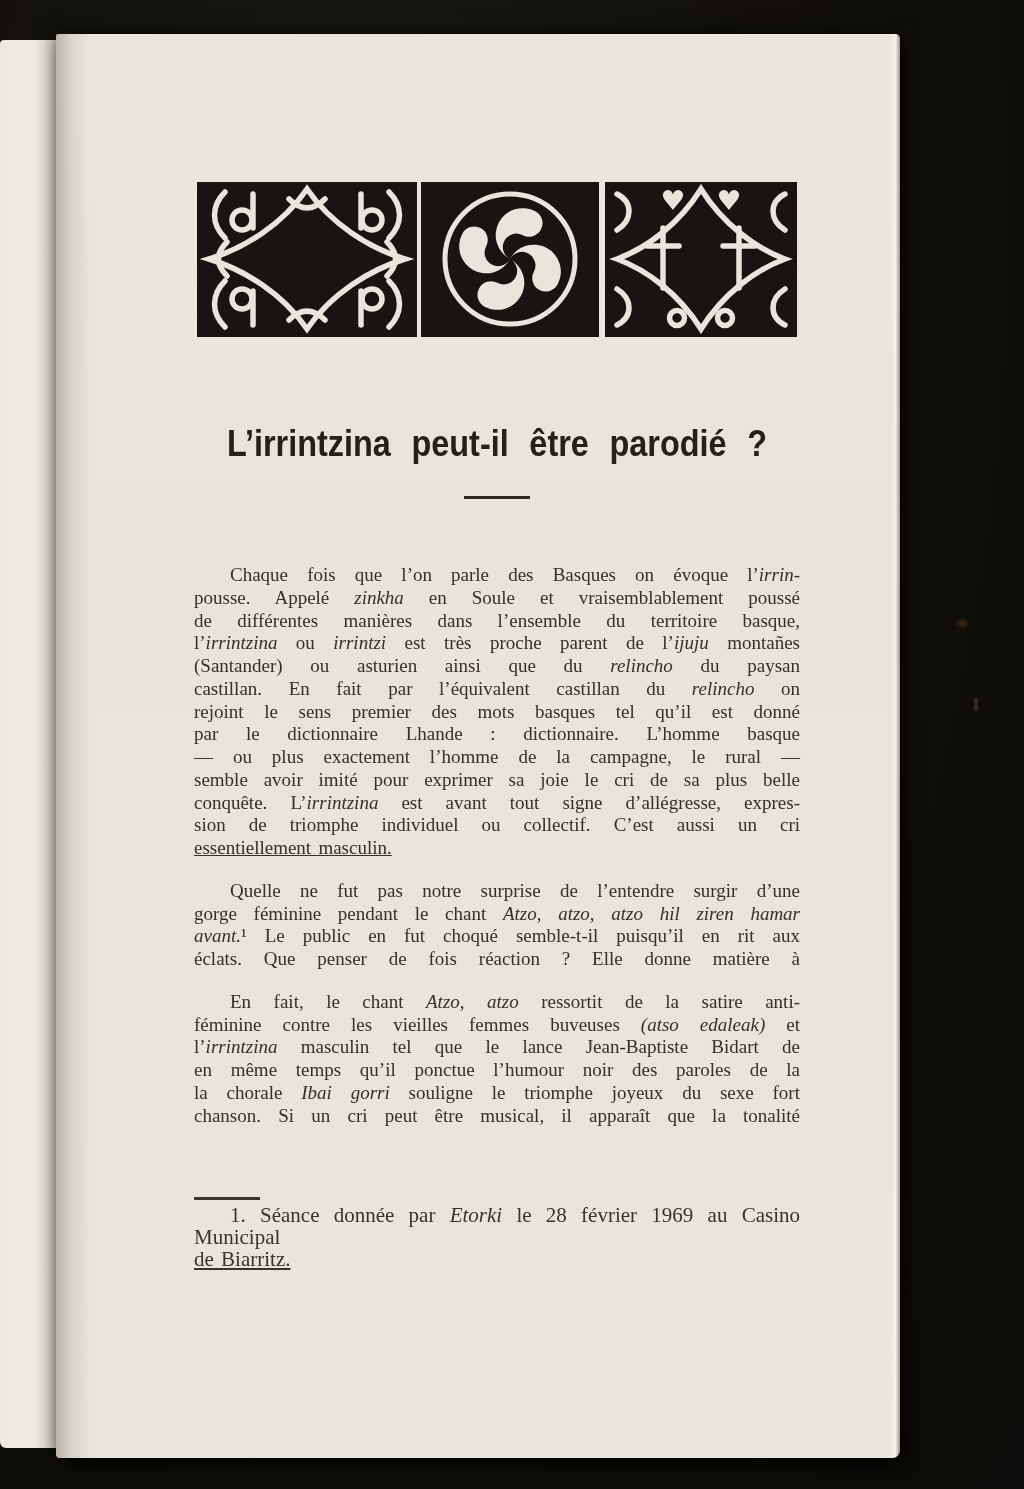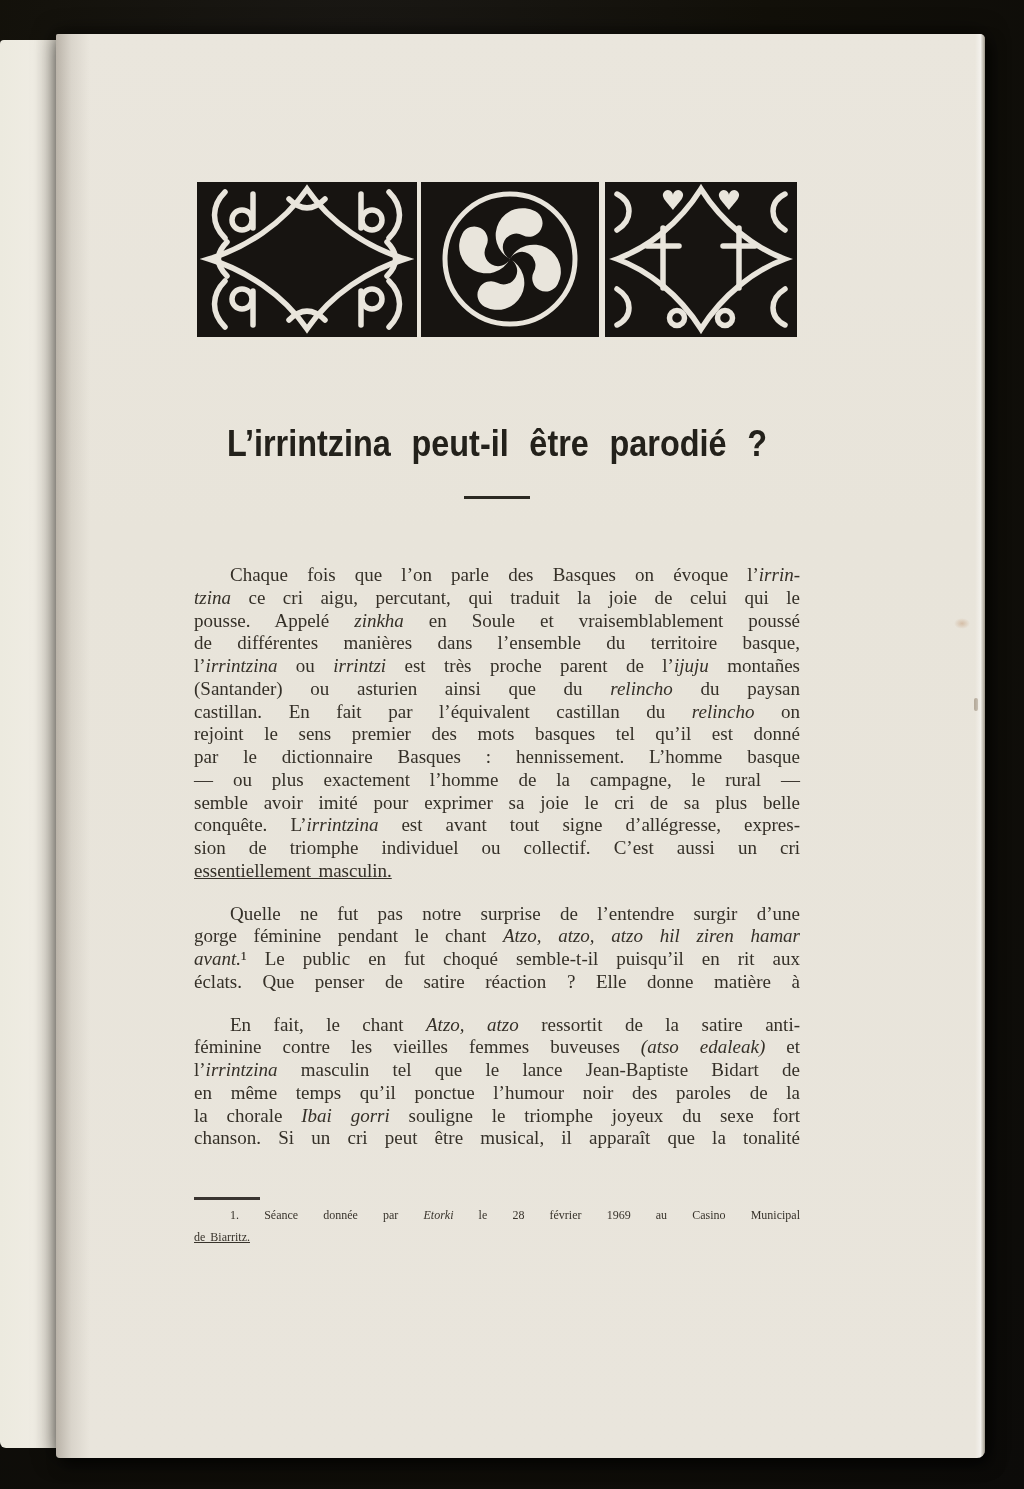--- a/index.html
+++ b/index.html
@@ -10,21 +10,21 @@
     font-family:"Liberation Serif","DejaVu Serif",serif;
   }
   
   .page-sliver{
     position:absolute;left:0;top:40px;width:64px;height:1408px;
     background:linear-gradient(90deg,#eceadf 0%,#efece3 55%,#e2ddd1 88%,#c9c3b5 100%);
     border-radius:4px 0 0 6px;
   }
   
   .page{
-    position:absolute;left:56px;top:34px;width:929px;height:1424px;
+    position:absolute;left:56px;top:34px;width:844px;height:1424px;
     background:linear-gradient(180deg,#eae6dd 0%,#e8e4da 35%,#e9e5dc 100%);
     border-radius:2px 5px 8px 4px;
     box-shadow:0 0 22px rgba(0,0,0,.65), 6px 8px 14px rgba(0,0,0,.5);
   }
   
   .page::before{
     content:"";position:absolute;left:0;top:0;bottom:0;width:34px;
     background:linear-gradient(90deg,rgba(75,62,48,.30) 0%,rgba(75,62,48,.10) 45%,rgba(75,62,48,0) 100%);
     border-radius:2px 0 0 4px;pointer-events:none;
   }
@@ -60,21 +60,21 @@
   .line{text-align:justify;text-align-last:justify;}
   .line.last{text-align-last:left;text-decoration:underline;}
   .line.first{text-indent:36px;}
   .body-text i, .footnote-text i{font-style:italic;}
 
   .footnote-rule{
     position:absolute;top:1163px;left:0;width:66px;height:2.5px;background:#393430;
   }
   .footnote-text{
     position:absolute;top:1170px;left:0;width:606px;
-    font-size:12px;line-height:22px;color:#38332b;word-spacing:2px;
+    font-size:21px;line-height:22px;color:#38332b;word-spacing:2px;
   }
 
   
   .stain-a{position:absolute;left:898px;top:584px;width:16px;height:11px;border-radius:50%;
     background:radial-gradient(ellipse,rgba(168,102,48,.30),rgba(168,102,48,0) 70%);}
   .stain-b{position:absolute;left:918px;top:664px;width:4px;height:13px;border-radius:2px;
     background:rgba(105,85,60,.40);}
 </style>
 </head>
 <body>
@@ -141,39 +141,38 @@
         </g>
       </g>
     </svg>
 
     <h1 class="title">L’irrintzina peut-il être parodié ?</h1>
     <div class="title-rule"></div>
 
     <div class="body-text">
         <div class="para">
           <div class="line first">Chaque fois que l’on parle des Basques on évoque l’<i>irrin-</i></div>
-          <div class="line"><i>tzina</i> ce cri aigu, percutant, qui traduit la joie de celui qui le</div>
           <div class="line">pousse. Appelé <i>zinkha</i> en Soule et vraisemblablement poussé</div>
           <div class="line">de différentes manières dans l’ensemble du territoire basque,</div>
           <div class="line">l’<i>irrintzina</i> ou <i>irrintzi</i> est très proche parent de l’<i>ijuju</i> montañes</div>
           <div class="line">(Santander) ou asturien ainsi que du <i>relincho</i> du paysan</div>
           <div class="line">castillan. En fait par l’équivalent castillan du <i>relincho</i> on</div>
           <div class="line">rejoint le sens premier des mots basques tel qu’il est donné</div>
-          <div class="line">par le dictionnaire Basques : hennissement. L’homme basque</div>
+          <div class="line">par le dictionnaire Lhande : dictionnaire. L’homme basque</div>
           <div class="line">— ou plus exactement l’homme de la campagne, le rural —</div>
           <div class="line">semble avoir imité pour exprimer sa joie le cri de sa plus belle</div>
           <div class="line">conquête. L’<i>irrintzina</i> est avant tout signe d’allégresse, expres-</div>
           <div class="line">sion de triomphe individuel ou collectif. C’est aussi un cri</div>
           <div class="line last">essentiellement masculin.</div>
         </div>
         <div class="para">
           <div class="line first">Quelle ne fut pas notre surprise de l’entendre surgir d’une</div>
           <div class="line">gorge féminine pendant le chant <i>Atzo, atzo, atzo hil ziren hamar</i></div>
           <div class="line"><i>avant.</i>¹ Le public en fut choqué semble-t-il puisqu’il en rit aux</div>
-          <div class="line">éclats. Que penser de satire réaction ? Elle donne matière à</div>
+          <div class="line">éclats. Que penser de fois réaction ? Elle donne matière à</div>
         </div>
         <div class="para">
           <div class="line first">En fait, le chant <i>Atzo, atzo</i> ressortit de la satire anti-</div>
           <div class="line">féminine contre les vieilles femmes buveuses <i>(atso edaleak)</i> et</div>
           <div class="line">l’<i>irrintzina</i> masculin tel que le lance Jean-Baptiste Bidart de</div>
           <div class="line">en même temps qu’il ponctue l’humour noir des paroles de la</div>
           <div class="line">la chorale <i>Ibai gorri</i> souligne le triomphe joyeux du sexe fort</div>
           <div class="line">chanson. Si un cri peut être musical, il apparaît que la tonalité</div>
         </div>
       </div>

